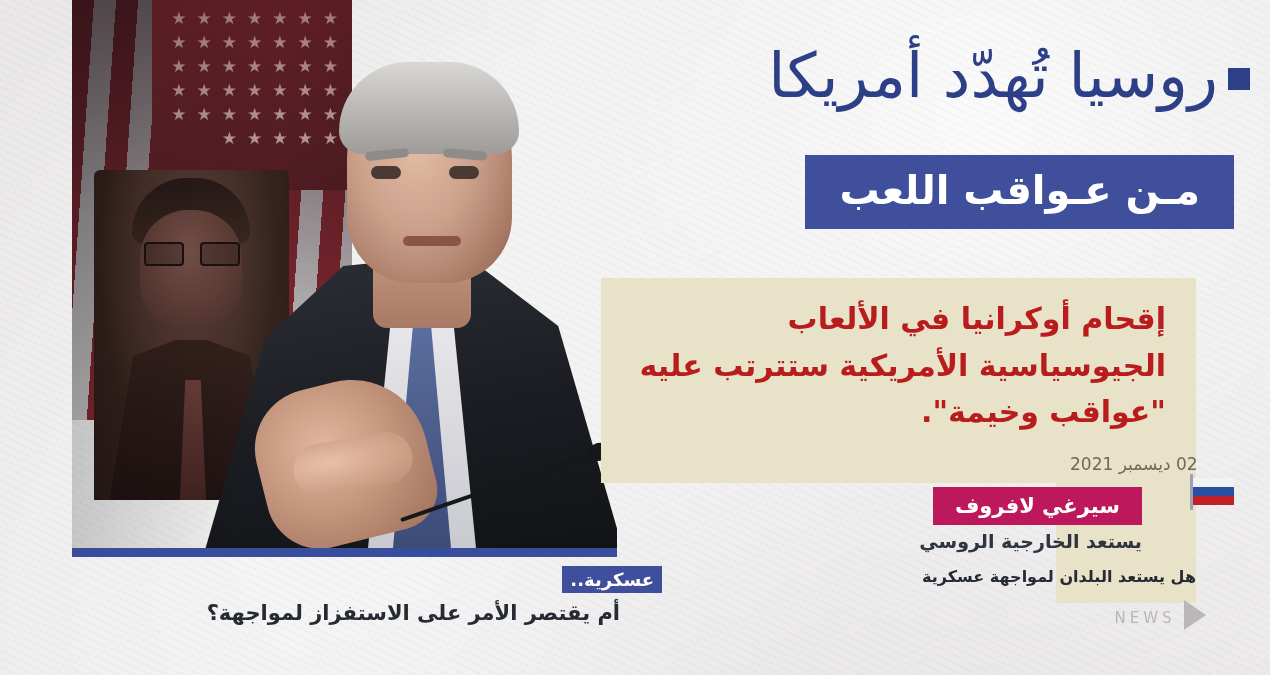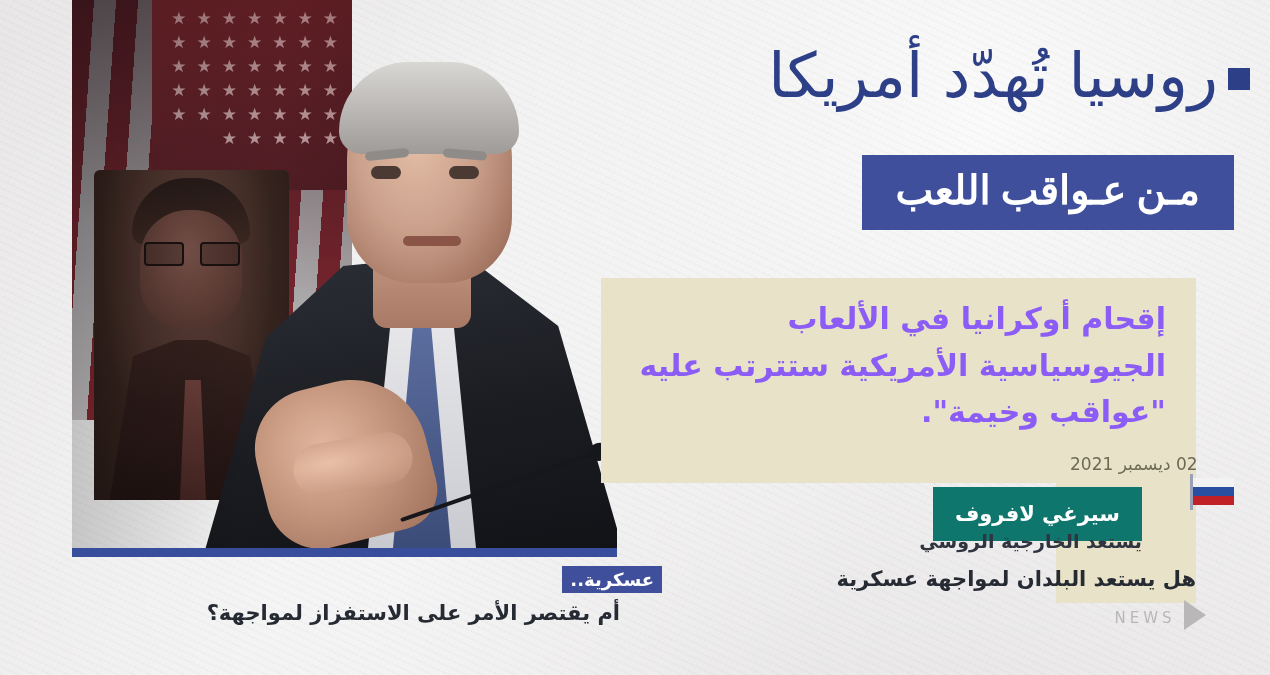--- a/index.html
+++ b/index.html
@@ -159,46 +159,46 @@
     direction:rtl;
   }
   #headline-square{
     position:absolute;right:20px;top:68px;width:22px;height:22px;background:#2d3f86;
   }
   #headline2{
     position:absolute;right:36px;top:155px;
     background:#3f4f9c;color:#ffffff;
     font-size:40px;font-weight:bold;
     padding:12px 34px 16px 34px;
-    white-space:nowrap;direction:rtl;font-family:Liberation Serif, serif;
+    white-space:nowrap;direction:rtl;
   }
   
   #quote-card{
     position:absolute;right:74px;top:278px;width:595px;height:205px;
     background:#e8e2c8;
   }
   #quote-accent{
     position:absolute;right:74px;top:483px;width:140px;height:120px;
     background:#e8e2c8;
   }
   #quote-text{
     position:absolute;right:104px;top:296px;width:540px;
-    font-size:30px;line-height:1.55;color:#8b5cf6;font-weight:600;
+    font-size:30px;line-height:1.55;color:#b91c1c;font-weight:600;
     text-align:right;direction:rtl;
   }
   #quote-date{
     position:absolute;right:0;top:454px;width:200px;
     font-size:17px;color:#6f6a55;text-align:left;direction:rtl;
     left:690px;
   }
   
   #name-tag{
     position:absolute;right:128px;top:487px;
-    background:#0f766e;color:#fff;font-size:21px;font-weight:bold;
-    padding:15px 22px;direction:rtl;white-space:nowrap;
+    background:#be185d;color:#fff;font-size:21px;font-weight:bold;
+    padding:7px 22px;direction:rtl;white-space:nowrap;
   }
   #flag-ru{
     position:absolute;left:1190px;top:478px;width:44px;height:30px;
   }
   #flag-ru .pole{position:absolute;left:0;top:-4px;width:3px;height:36px;background:#9aa0b5;}
   #flag-ru .b{position:absolute;left:3px;width:41px;height:9px;}
   #flag-ru .b1{top:0;background:#f2f2f2}
   #flag-ru .b2{top:9px;background:#2a4ea0}
   #flag-ru .b3{top:18px;background:#c02026}
   #role{
@@ -206,21 +206,21 @@
     font-size:19px;color:#2f3440;font-weight:600;direction:rtl;white-space:nowrap;
   }
   
   #opinion-tag{
     position:absolute;right:608px;top:566px;
     background:#3f4f9c;color:#fff;font-size:18px;font-weight:bold;
     padding:3px 8px;direction:rtl;white-space:nowrap;
   }
   #question1{
     position:absolute;right:74px;top:567px;width:520px;
-    font-size:21px;color:#262a33;font-weight:600;text-align:right;direction:rtl;white-space:nowrap;
+    font-size:16px;color:#262a33;font-weight:600;text-align:right;direction:rtl;white-space:nowrap;
     left:80px;
   }
   #question2{
     position:absolute;top:601px;left:80px;width:540px;
     font-size:21px;color:#262a33;font-weight:600;text-align:right;direction:rtl;white-space:nowrap;
   }
   
   #logo{
     position:absolute;left:1060px;top:598px;width:170px;height:60px;direction:ltr;
   }

